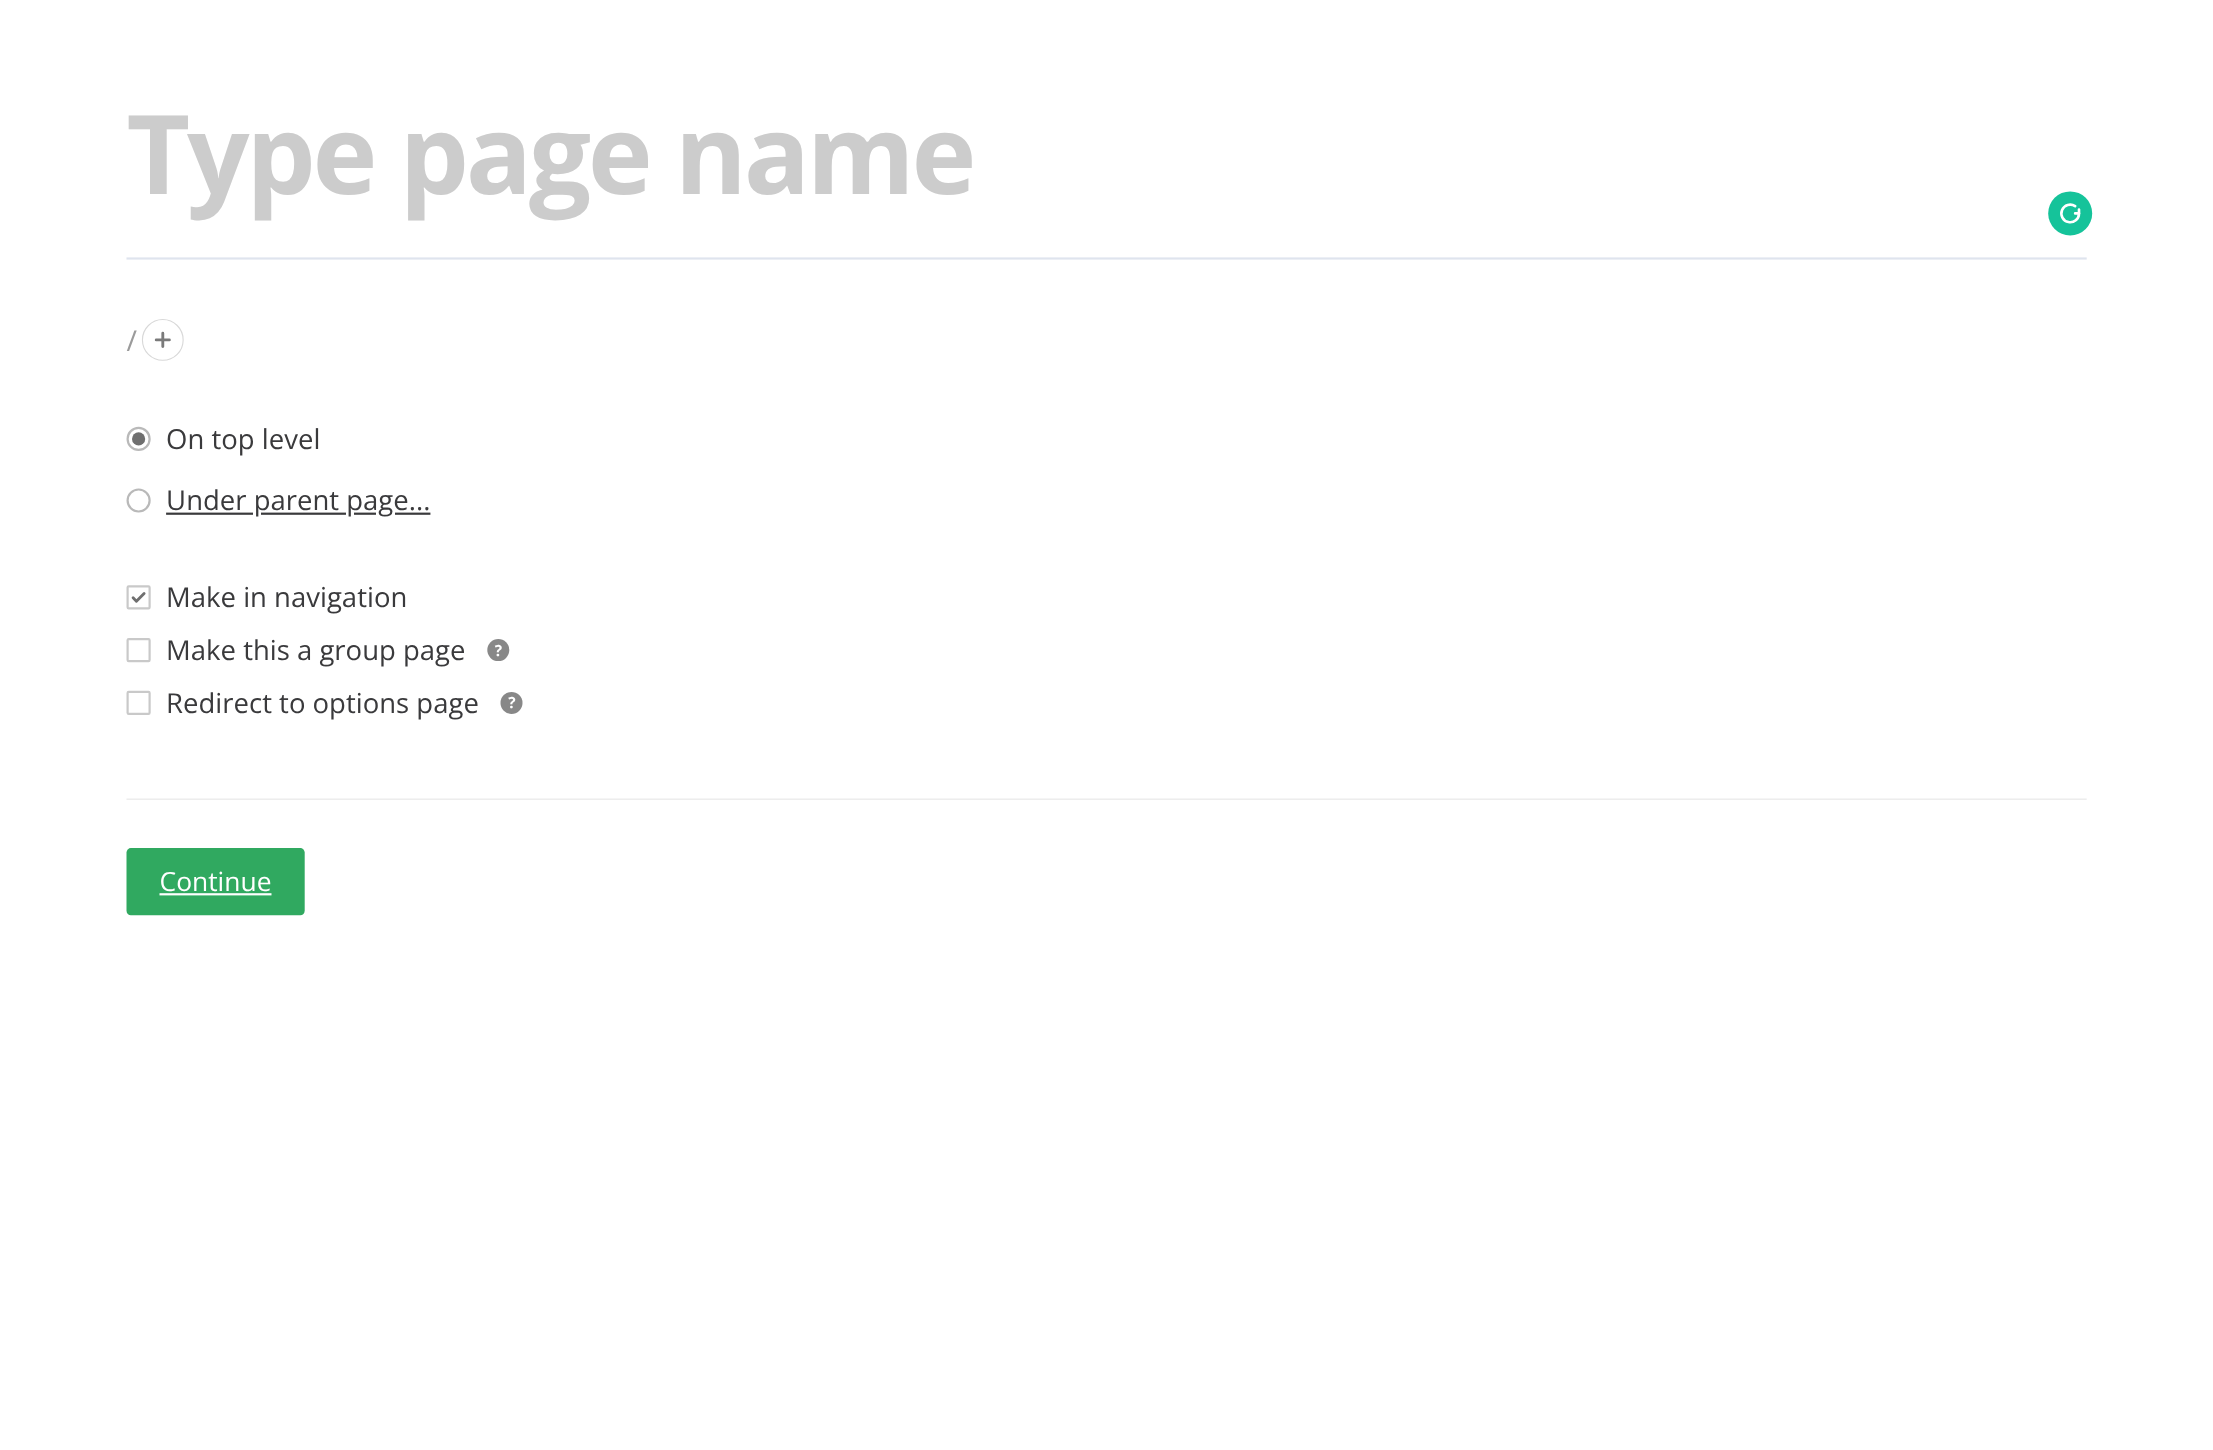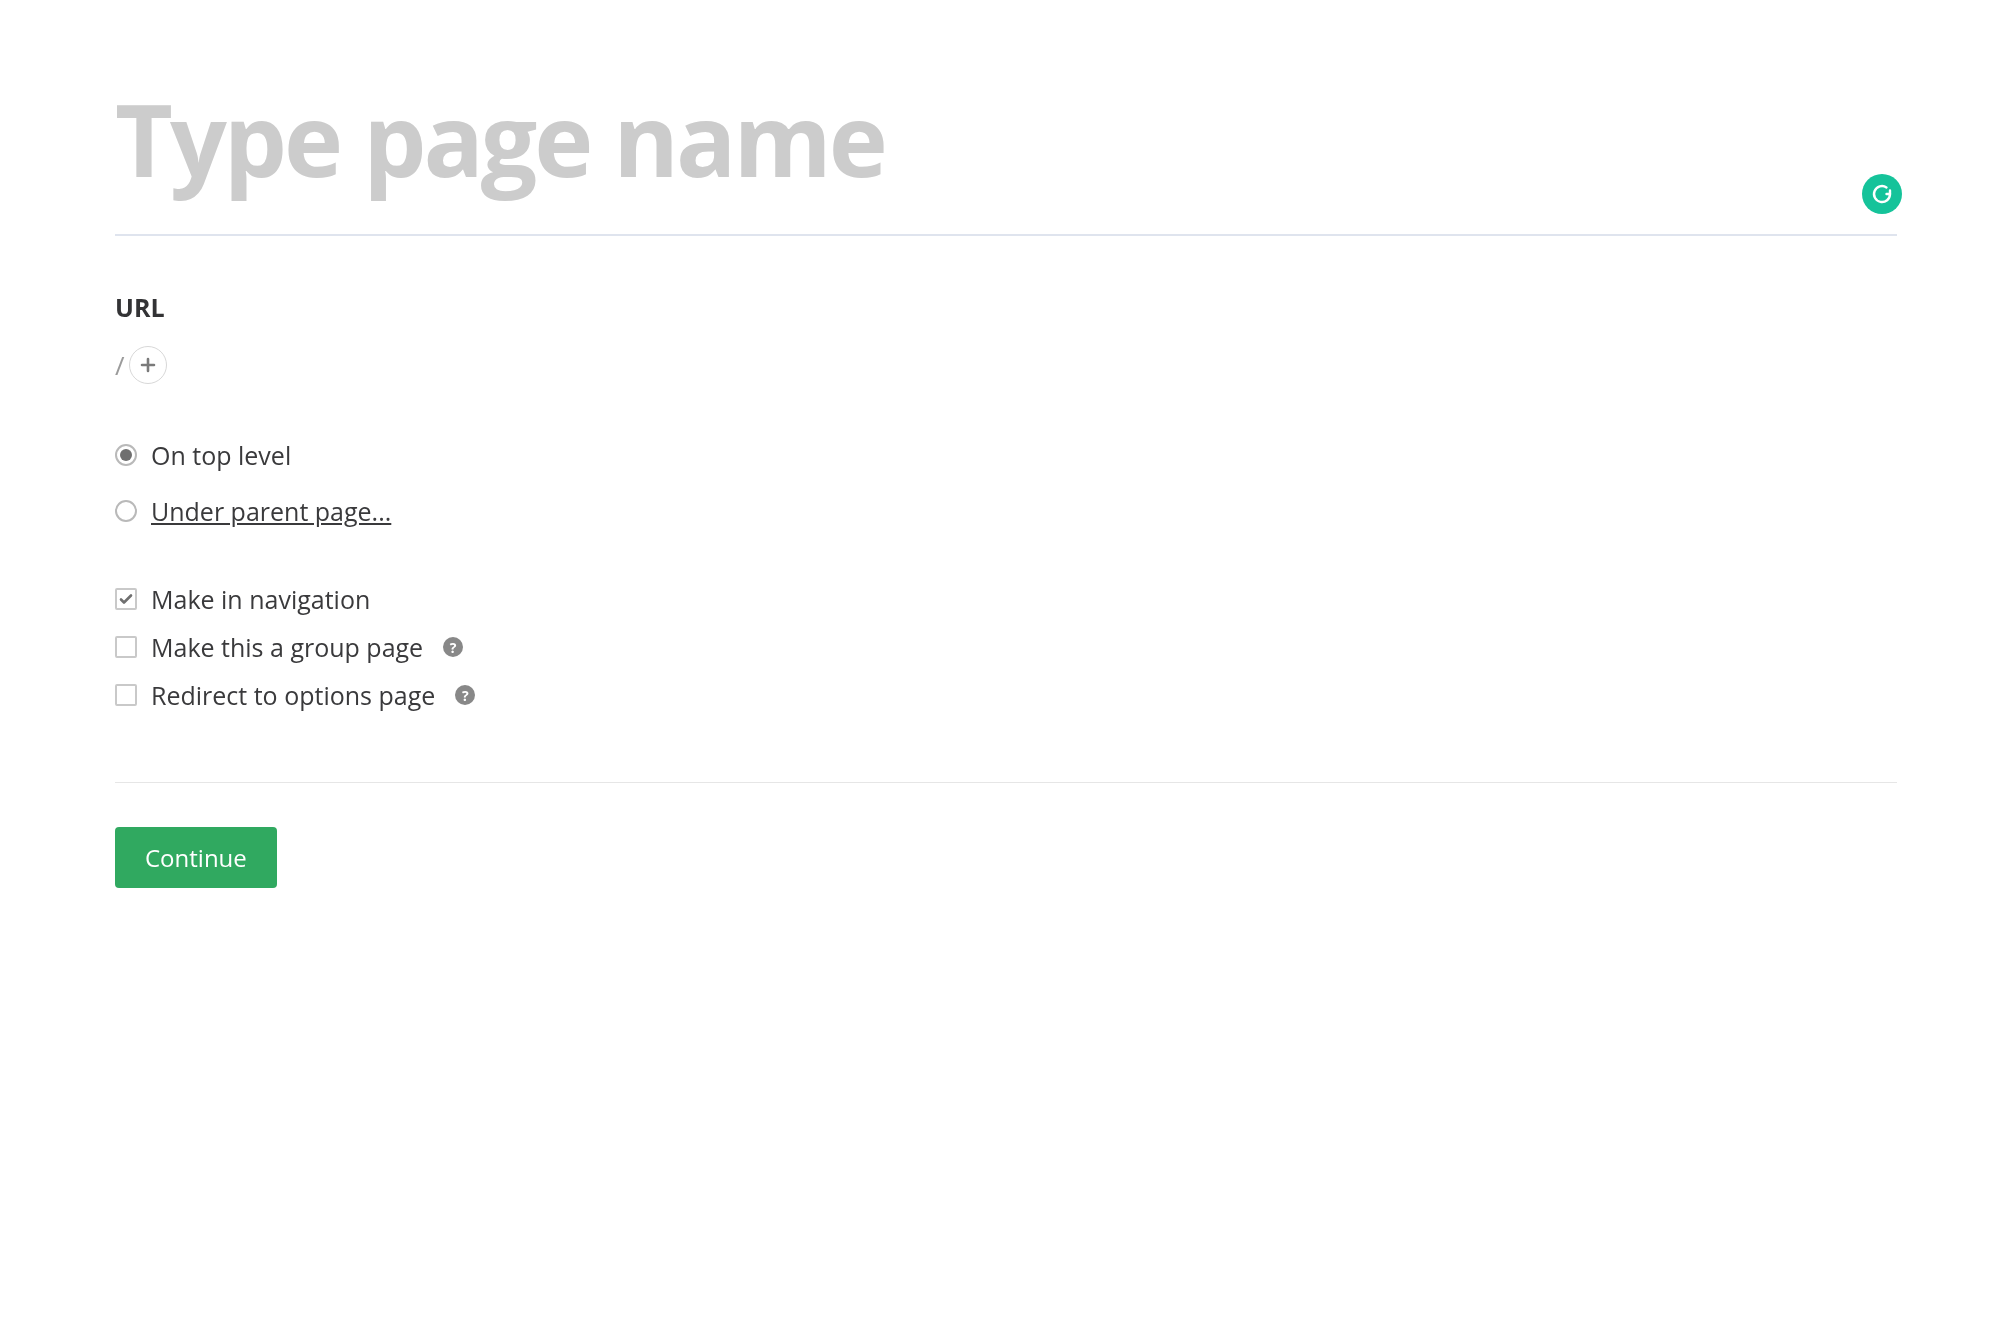--- a/index.html
+++ b/index.html
@@ -146,39 +146,39 @@
   .continue-btn {
     margin-top: 44px;
     background: #30a960;
     color: #ffffff;
     font-size: 24px;
     border: none;
     border-radius: 4px;
     padding: 14px 30px;
     cursor: pointer;
     font-family: inherit;
+    text-decoration: underline;
   }
 </style>
 </head>
 <body>
 
 <div class="page">
 
   <div class="title-row">
     <input type="text" class="title-input" placeholder="Type page name" style="">
     <div class="grammarly-badge">
       <svg width="24" height="24" viewBox="0 0 24 24" fill="none">
         <path d="M20 12a8 8 0 1 1-3.5-6.6" stroke="#ffffff" stroke-width="2.4" stroke-linecap="round" fill="none"></path>
         <path d="M16.5 12 H20 V8.5" stroke="#ffffff" stroke-width="2.4" stroke-linecap="round" stroke-linejoin="round" fill="none"></path>
       </svg>
     </div>
   </div>
 
   <div class="section">
-    <div class="section-label">URL</div>
     <div class="url-row">
       <span class="slash">/</span>
       <button class="url-add-btn">
         <svg width="16" height="16" viewBox="0 0 16 16">
           <path d="M8 2v12M2 8h12" stroke="#7a7a7a" stroke-width="2.6" stroke-linecap="round"></path>
         </svg>
       </button>
     </div>
   </div>
 

